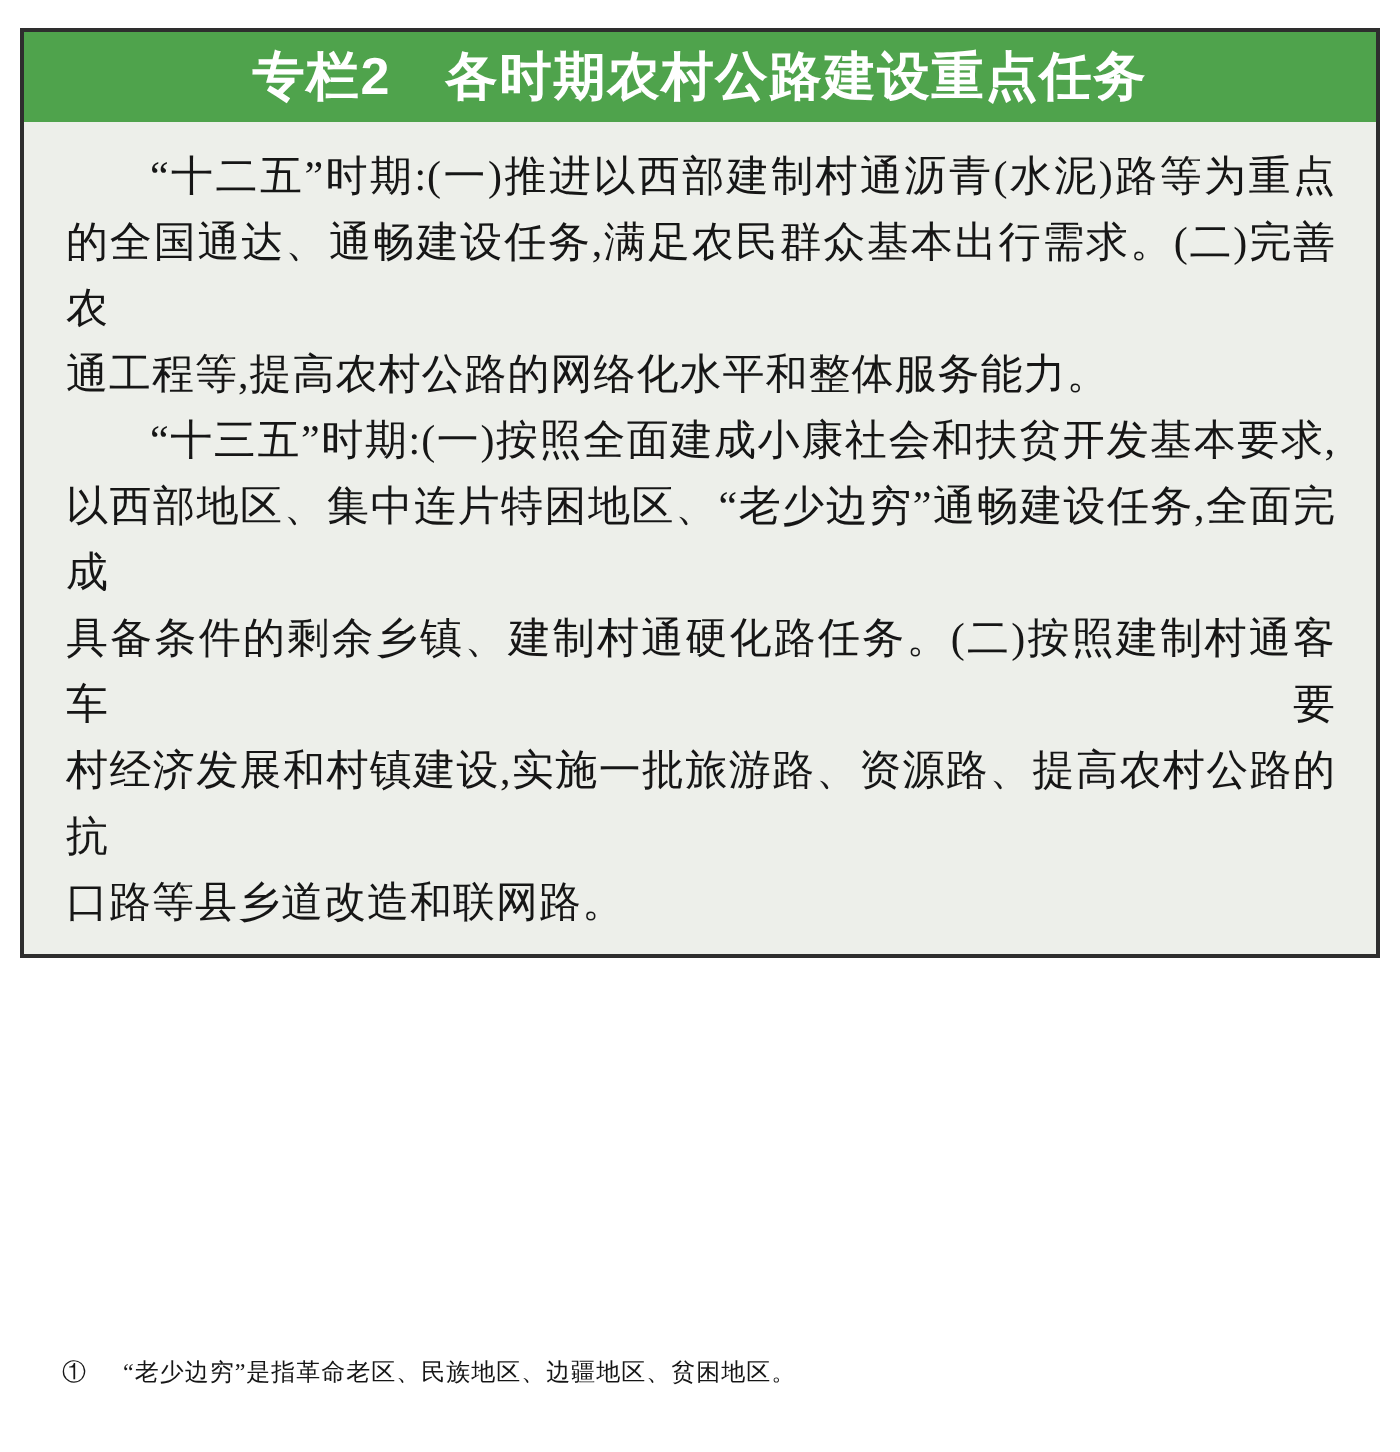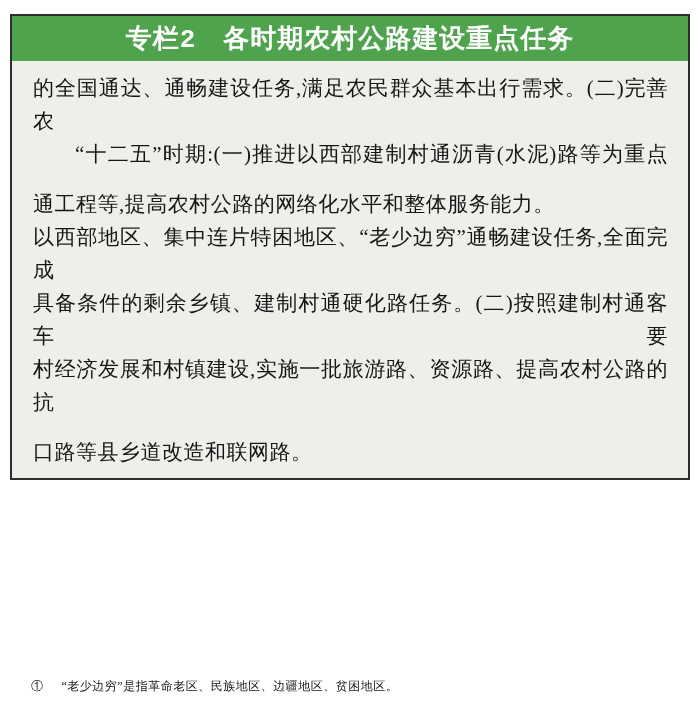--- a/index.html
+++ b/index.html
@@ -22,21 +22,21 @@
     border: 2px solid var(--border-color, #2e2e2e);
   }
   .panel-header {
     height: 45px;
     background: var(--header-bg, #4fa34c);
     display: flex;
     align-items: center;
     justify-content: center;
   }
   .panel-title {
-    font-family: Liberation Mono, monospace;
+    font-family: Liberation Sans, sans-serif;
     font-weight: bold;
     font-size: 26px;
     letter-spacing: 1px;
     color: var(--title-color, #ffffff);
     white-space: nowrap;
   }
   .panel-body {
     background: var(--box-bg, #edefea);
     padding: 11px 20px 9px 21px;
   }
@@ -48,21 +48,20 @@
     text-align-last: justify;
     text-justify: inter-character;
     letter-spacing: 0.5px;
     white-space: normal;
   }
   .line.first {
     text-indent: 2em;
   }
   .line.last {
     text-align-last: left;
-    margin-top: 17px;
   }
   .footnote {
     position: absolute;
     left: 31px;
     top: 674px;
     width: 640px;
     font-size: 12px;
     line-height: 25px;
     color: var(--text-color, #161616);
     letter-spacing: 0.5px;
@@ -74,23 +73,24 @@
 </style>
 </head>
 <body>
 
 <div class="panel">
   <div class="panel-header">
     <span class="panel-title">专栏2　各时期农村公路建设重点任务</span>
   </div>
   <div class="panel-body">
 
-  <div class="line">的全国通达、通畅建设任务,满足农民群众基本出行需求。(二)完善农</div>
-      <div class="line first">“十二五”时期:(一)推进以西部建制村通沥青(水泥)路等为重点</div>
+  <div class="line first">“十二五”时期:(一)推进以西部建制村通沥青(水泥)路等为重点</div>
+      <div class="line">的全国通达、通畅建设任务,满足农民群众基本出行需求。(二)完善农</div>
       <div class="line last">通工程等,提高农村公路的网络化水平和整体服务能力。</div>
+      <div class="line first">“十三五”时期:(一)按照全面建成小康社会和扶贫开发基本要求,</div>
       <div class="line">以西部地区、集中连片特困地区、“老少边穷”通畅建设任务,全面完成</div>
       <div class="line">具备条件的剩余乡镇、建制村通硬化路任务。(二)按照建制村通客车要</div>
       <div class="line">村经济发展和村镇建设,实施一批旅游路、资源路、提高农村公路的抗</div>
       <div class="line last">口路等县乡道改造和联网路。</div>
     </div>
 </div>
 
 <div class="footnote">
   <span class="footnote-marker">①</span><span>“老少边穷”是指革命老区、民族地区、边疆地区、贫困地区。</span>
 </div>

